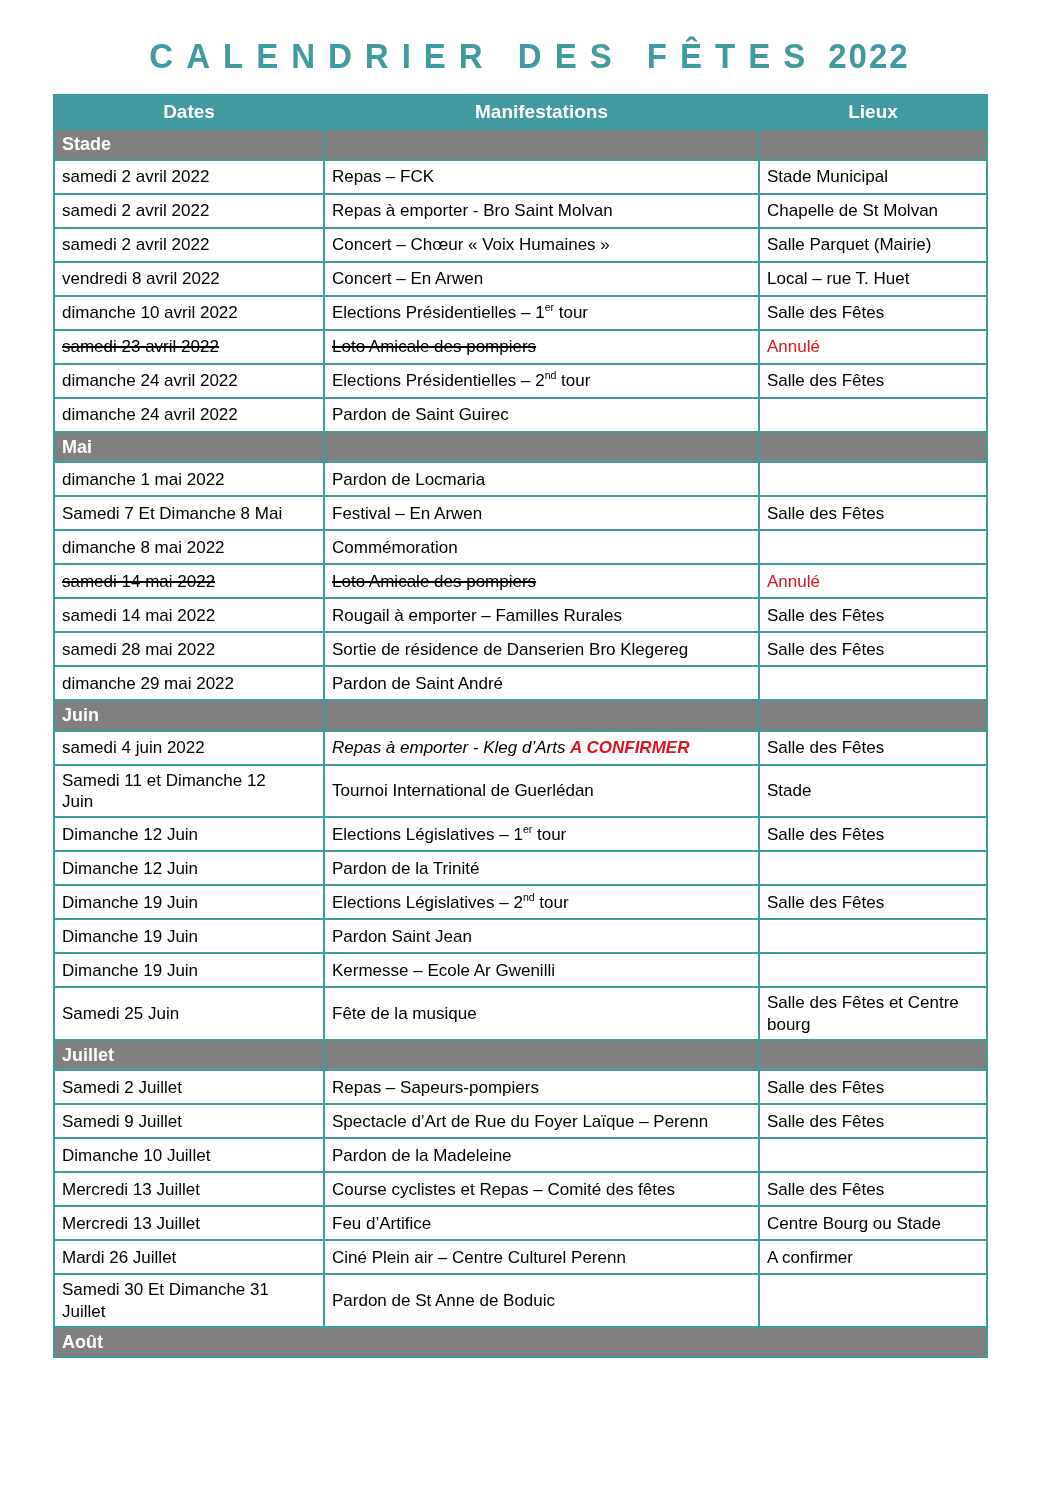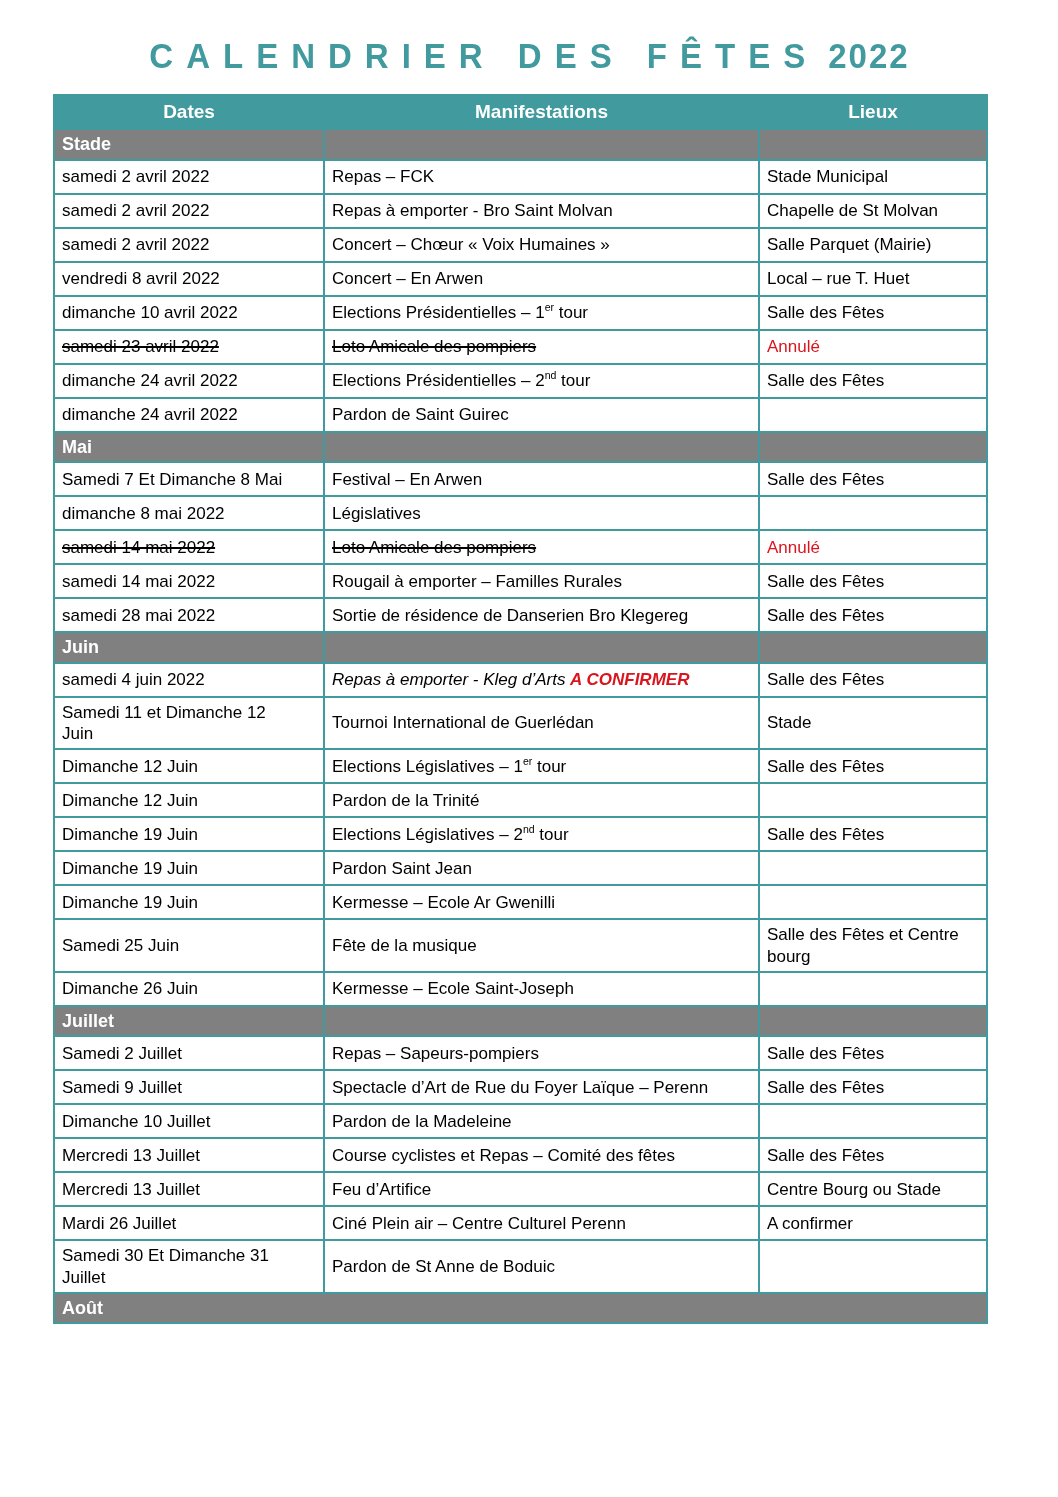--- a/index.html
+++ b/index.html
@@ -138,43 +138,53 @@
           <td class="c-date"><span>dimanche 24 avril 2022</span></td>
           <td class="c-event"><span>Pardon de Saint Guirec</span></td>
           <td class="c-place"><span></span></td>
         </tr>
         <tr class="section">
           <td class="c-date">Mai</td>
           <td class="c-event"></td>
           <td class="c-place"></td>
         </tr>
         <tr class="data-row">
+          <td class="c-date"><span>dimanche 1 mai 2022</span></td>
+          <td class="c-event"><span>Pardon de Locmaria</span></td>
+          <td class="c-place"><span></span></td>
+        </tr>
+        <tr class="data-row">
           <td class="c-date"><span>Samedi 7 Et Dimanche 8 Mai</span></td>
           <td class="c-event"><span>Festival – En Arwen</span></td>
           <td class="c-place"><span>Salle des Fêtes</span></td>
         </tr>
         <tr class="data-row">
           <td class="c-date"><span>dimanche 8 mai 2022</span></td>
-          <td class="c-event"><span>Législatives</span></td>
+          <td class="c-event"><span>Commémoration</span></td>
           <td class="c-place"><span></span></td>
         </tr>
         <tr class="data-row">
           <td class="c-date"><span class="strike">samedi 14 mai 2022</span></td>
           <td class="c-event"><span class="strike">Loto Amicale des pompiers</span></td>
           <td class="c-place"><span class="red">Annulé</span></td>
         </tr>
         <tr class="data-row">
           <td class="c-date"><span>samedi 14 mai 2022</span></td>
           <td class="c-event"><span>Rougail à emporter – Familles Rurales</span></td>
           <td class="c-place"><span>Salle des Fêtes</span></td>
         </tr>
         <tr class="data-row">
           <td class="c-date"><span>samedi 28 mai 2022</span></td>
           <td class="c-event"><span>Sortie de résidence de Danserien Bro Klegereg</span></td>
           <td class="c-place"><span>Salle des Fêtes</span></td>
+        </tr>
+        <tr class="data-row">
+          <td class="c-date"><span>dimanche 29 mai 2022</span></td>
+          <td class="c-event"><span>Pardon de Saint André</span></td>
+          <td class="c-place"><span></span></td>
         </tr>
         <tr class="section">
           <td class="c-date">Juin</td>
           <td class="c-event"></td>
           <td class="c-place"></td>
         </tr>
         <tr class="data-row">
           <td class="c-date"><span>samedi 4 juin 2022</span></td>
           <td class="c-event"><span class="italic">Repas à emporter - Kleg d’Arts  </span><span class="italic bold red">A CONFIRMER</span></td>
           <td class="c-place"><span>Salle des Fêtes</span></td>
@@ -208,25 +218,20 @@
         <tr class="data-row">
           <td class="c-date"><span>Dimanche 19 Juin</span></td>
           <td class="c-event"><span>Kermesse – Ecole Ar Gwenilli</span></td>
           <td class="c-place"><span></span></td>
         </tr>
         <tr class="data-row">
           <td class="c-date"><span>Samedi 25 Juin</span></td>
           <td class="c-event"><span>Fête de la musique</span></td>
           <td class="c-place"><span>Salle des Fêtes et Centre
 bourg</span></td>
-        </tr>
-        <tr class="data-row">
-          <td class="c-date"><span>Dimanche 26 Juin</span></td>
-          <td class="c-event"><span>Kermesse – Ecole Saint-Joseph</span></td>
-          <td class="c-place"><span></span></td>
         </tr>
         <tr class="section">
           <td class="c-date">Juillet</td>
           <td class="c-event"></td>
           <td class="c-place"></td>
         </tr>
         <tr class="data-row">
           <td class="c-date"><span>Samedi 2 Juillet</span></td>
           <td class="c-event"><span>Repas – Sapeurs-pompiers</span></td>
           <td class="c-place"><span>Salle des Fêtes</span></td>

